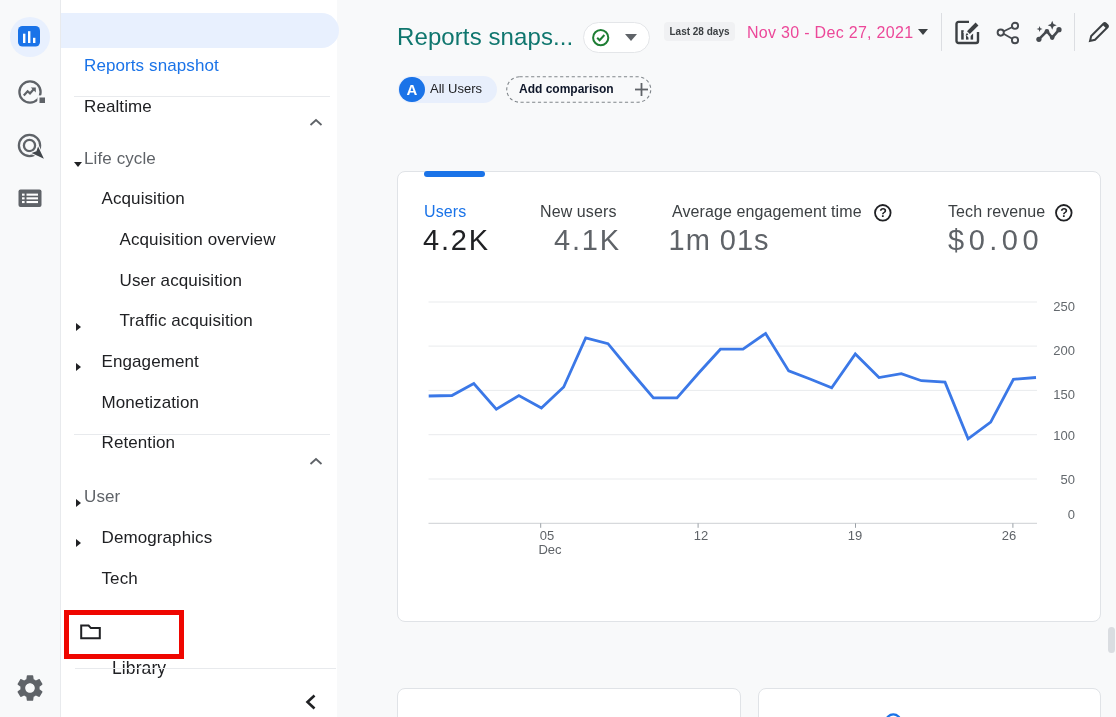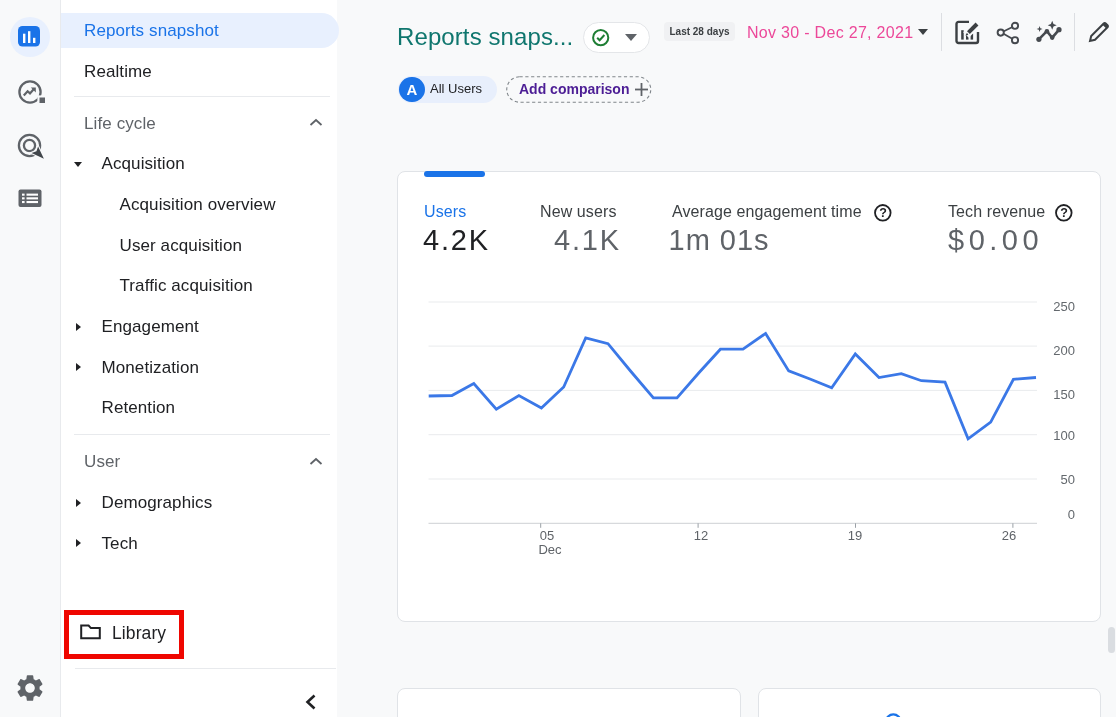--- a/index.html
+++ b/index.html
@@ -2,21 +2,21 @@
 <html><head>
 <meta charset="utf-8">
 <style>
   * { margin:0; padding:0; box-sizing:border-box; }
   html,body { width:1116px; height:717px; overflow:hidden; }
   body { font-family:"Liberation Sans", sans-serif; background:#fff; position:relative; }
   .abs { position:absolute; }
   #rail { left:0; top:0; width:61px; height:717px; background:#f8f9fa; border-right:1px solid #e8eaed; }
   #nav { left:61px; top:0; width:276px; height:717px; background:#fff; }
   #content { left:337px; top:0; width:779px; height:717px; background:#f8f9fa; }
-  .nv { position:absolute; font-size:17px; color:#202124; white-space:nowrap; line-height:18px; letter-spacing:0.1px; }
+  .nv { position:absolute; font-size:17px; color:#202124; white-space:nowrap; line-height:18px; letter-spacing:0.1px;margin-top:35px; }
   .gray { color:#5f6368; }
   .hr { position:absolute; height:1px; background:#e8eaed; }
   .tri-r { position:absolute; width:0; height:0; border-left:5.5px solid #202124; border-top:4px solid transparent; border-bottom:4px solid transparent; }
   .tri-d { position:absolute; width:0; height:0; border-top:5.5px solid #202124; border-left:4.5px solid transparent; border-right:4.5px solid transparent; }
   .card { position:absolute; background:#fff; border:1px solid #e0e3e7; border-radius:8px; }
   .num { position:absolute; font-size:29px; letter-spacing:1px; color:#5f6368; line-height:30px; }
   .mlab { position:absolute; font-size:16px; color:#3c4043; line-height:17px; letter-spacing:0.1px; }
 </style>
 </head>
 <body>
@@ -143,21 +143,21 @@
   <path d="M3,21 l1.2,-5 12.5,-12.5 a1.4,1.4 0 0 1 2,0 l1.8,1.8 a1.4,1.4 0 0 1 0,2 L8,19.8 z" fill="none" stroke="#3c4043" stroke-width="2"></path>
   <path d="M15.5,4.7 l3.8,3.8 1.5,-1.5 a1.4,1.4 0 0 0 0,-2 l-1.8,-1.8 a1.4,1.4 0 0 0 -2,0 z" fill="#3c4043"></path>
 </svg>
 
 <div class="abs" style="left:398px;top:76px;width:99px;height:26.5px;background:#e8effc;border-radius:13.5px;"></div>
 <div class="abs" style="left:399.3px;top:76.6px;width:25.4px;height:25.4px;border-radius:50%;background:#1a73e8;color:#fff;font-size:15px;font-weight:bold;text-align:center;line-height:25.4px;">A</div>
 <div class="abs" style="left:430px;top:76px;height:36px;line-height:26.5px;font-size:13px;color:#202124;">All Users</div>
 <svg class="abs" style="left:506px;top:76px;" width="146" height="27">
     <rect x="0.75" y="0.75" width="144" height="25.5" rx="12.75" fill="none" stroke="#80868b" stroke-width="1.1" stroke-dasharray="3.2,2.6"></rect>
   </svg>
-<div class="abs" style="left:519px;top:76px;height:26.5px;line-height:26.5px;font-size:14px;font-weight:bold;color:#4c1d95;">Add comparison</div>
+<div class="abs" style="left:519px;top:76px;height:26.5px;line-height:26.5px;font-size:12px;font-weight:bold;color:#0f172a;">Add comparison</div>
 <svg class="abs" style="left:634px;top:82px;" width="15" height="15">
   <line x1="7.5" y1="1" x2="7.5" y2="14" stroke="#5f6368" stroke-width="1.8"></line>
   <line x1="1" y1="7.5" x2="14" y2="7.5" stroke="#5f6368" stroke-width="1.8"></line>
 </svg>
 
 <div class="card" style="left:397px;top:171px;width:704px;height:451px;"></div>
 <div class="abs" style="left:424px;top:171px;width:61px;height:6px;background:#1a73e8;border-radius:3px;"></div>
 <div class="mlab" style="left:424px;top:203px;color:#1a73e8;">Users</div>
 <div class="num" style="left:423px;top:225px;color:#202124;letter-spacing:1.8px;">4.2K</div>
 <div class="mlab" style="left:540px;top:203px;">New users</div>

